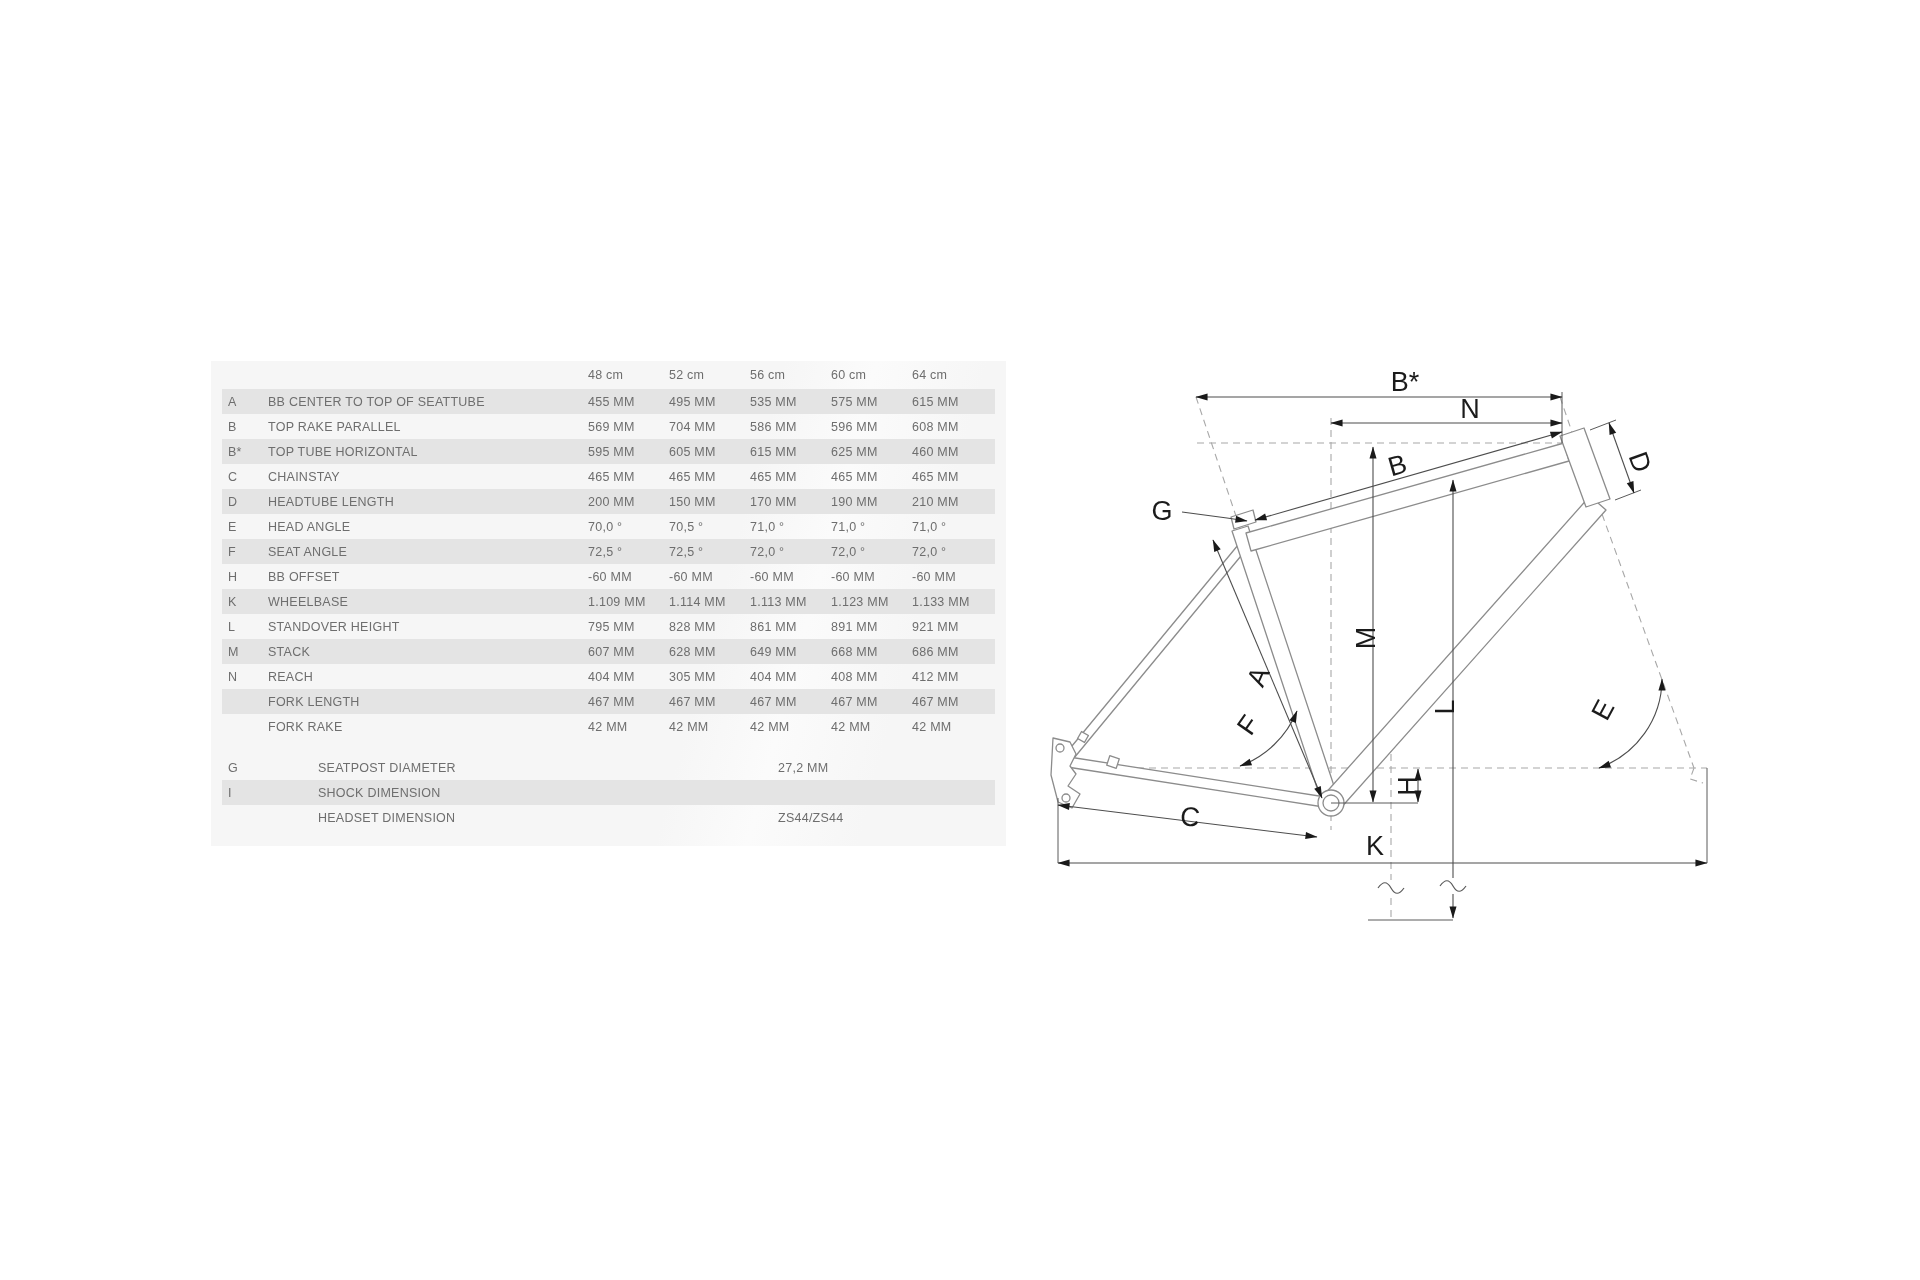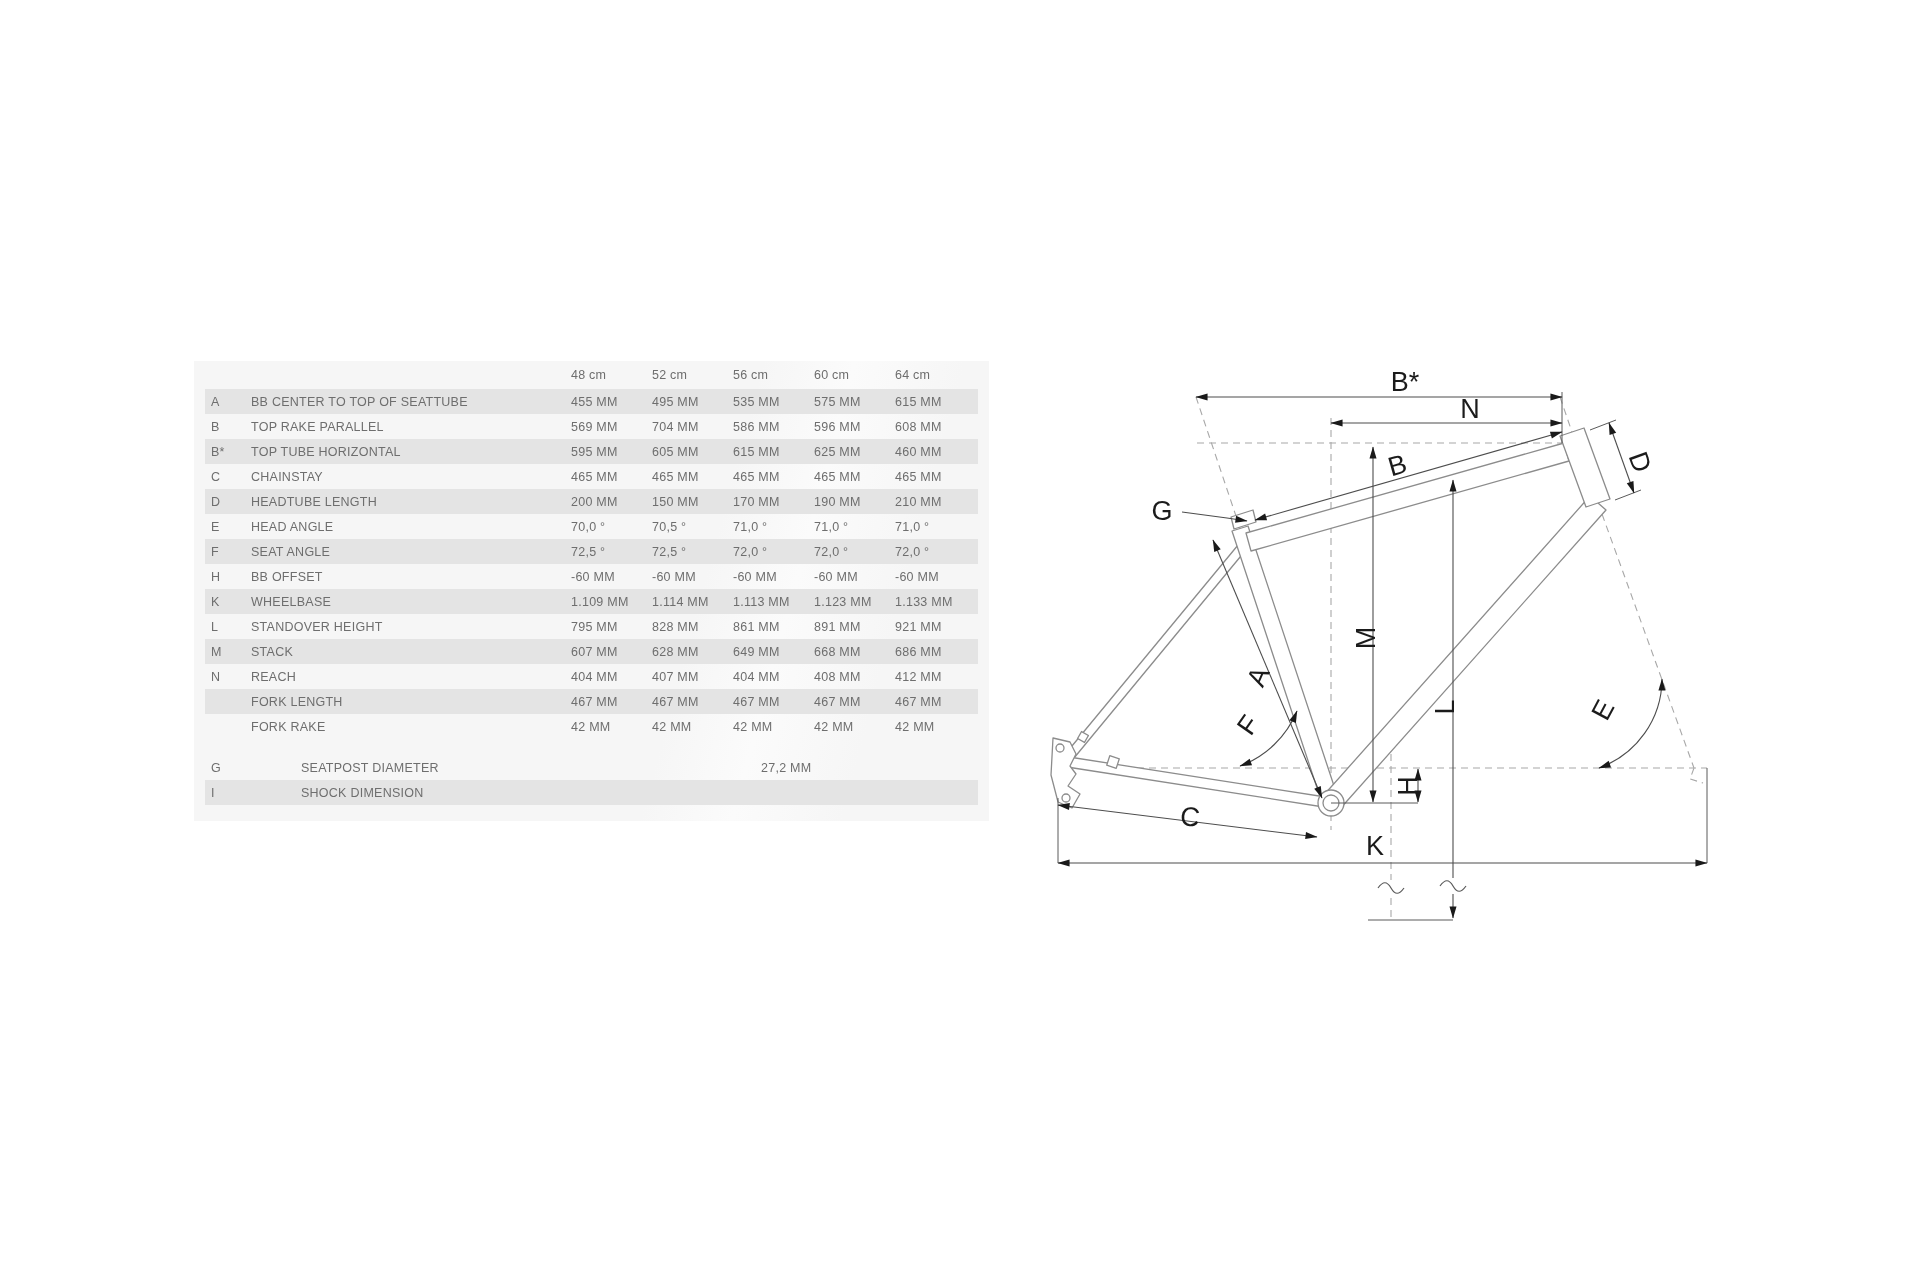--- a/index.html
+++ b/index.html
@@ -1,21 +1,21 @@
 <!DOCTYPE html>
 <html><head>
 <meta charset="utf-8">
 <style>
   html,body{margin:0;padding:0;width:1920px;height:1280px;overflow:hidden;}
   body{font-family:"Liberation Sans", sans-serif;background:#ffffff;}
   .canvas{position:relative;width:1920px;height:1280px;background:#ffffff;}
 
   
   .geo-panel{
-    position:absolute;left:194px;top:361px;width:795px;
+    position:absolute;left:211px;top:361px;width:795px;
     padding-bottom:16px;
     background:linear-gradient(105deg,#f6f6f6 62%,#fbfbfb 72%,#f6f6f6 84%);
   }
   .thead{display:grid;grid-template-columns:repeat(5,81px);padding-left:377px;height:28px;align-items:center;}
   .hcell{font-size:12.5px;color:#6e6e6e;letter-spacing:.2px;}
   .t1 .row{display:grid;grid-template-columns:40px 320px repeat(5,81px);
     margin:0 11px;padding-left:6px;height:25px;align-items:center;}
   .t1 .row:nth-child(odd){background:#e4e4e4;}
   .t2{margin-top:16px;}
   .t2 .row{display:grid;grid-template-columns:90px 460px auto;
@@ -149,21 +149,21 @@
         <span class="val">607 MM</span>
         <span class="val">628 MM</span>
         <span class="val">649 MM</span>
         <span class="val">668 MM</span>
         <span class="val">686 MM</span>
       </div>
         <div class="row">
         <span class="letter">N</span>
         <span class="label">REACH</span>
         <span class="val">404 MM</span>
-        <span class="val">407 MM</span>
+        <span class="val">305 MM</span>
         <span class="val">404 MM</span>
         <span class="val">408 MM</span>
         <span class="val">412 MM</span>
       </div>
         <div class="row">
         <span class="letter"></span>
         <span class="label">FORK LENGTH</span>
         <span class="val">467 MM</span>
         <span class="val">467 MM</span>
         <span class="val">467 MM</span>
@@ -184,20 +184,25 @@
     <div class="t2">
         <div class="row">
         <span class="letter">G</span>
         <span class="label">SEATPOST DIAMETER</span>
         <span class="val">27,2 MM</span>
       </div>
         <div class="row">
         <span class="letter">I</span>
         <span class="label">SHOCK DIMENSION</span>
         <span class="val"></span>
+      </div>
+        <div class="row">
+        <span class="letter"></span>
+        <span class="label">HEADSET DIMENSION</span>
+        <span class="val">ZS44/ZS44</span>
       </div>
       </div>
   </section>
 
   <figure class="diagram">
     <svg width="700" height="590" viewBox="0 0 700 590">
       <defs>
         <marker id="arr" viewBox="0 0 12 8" refX="11" refY="4" markerWidth="12" markerHeight="8" orient="auto-start-reverse">
           <path d="M0.5,0.8 L11.5,4 L0.5,7.2 z" fill="#1a1a1a"></path>
         </marker>

